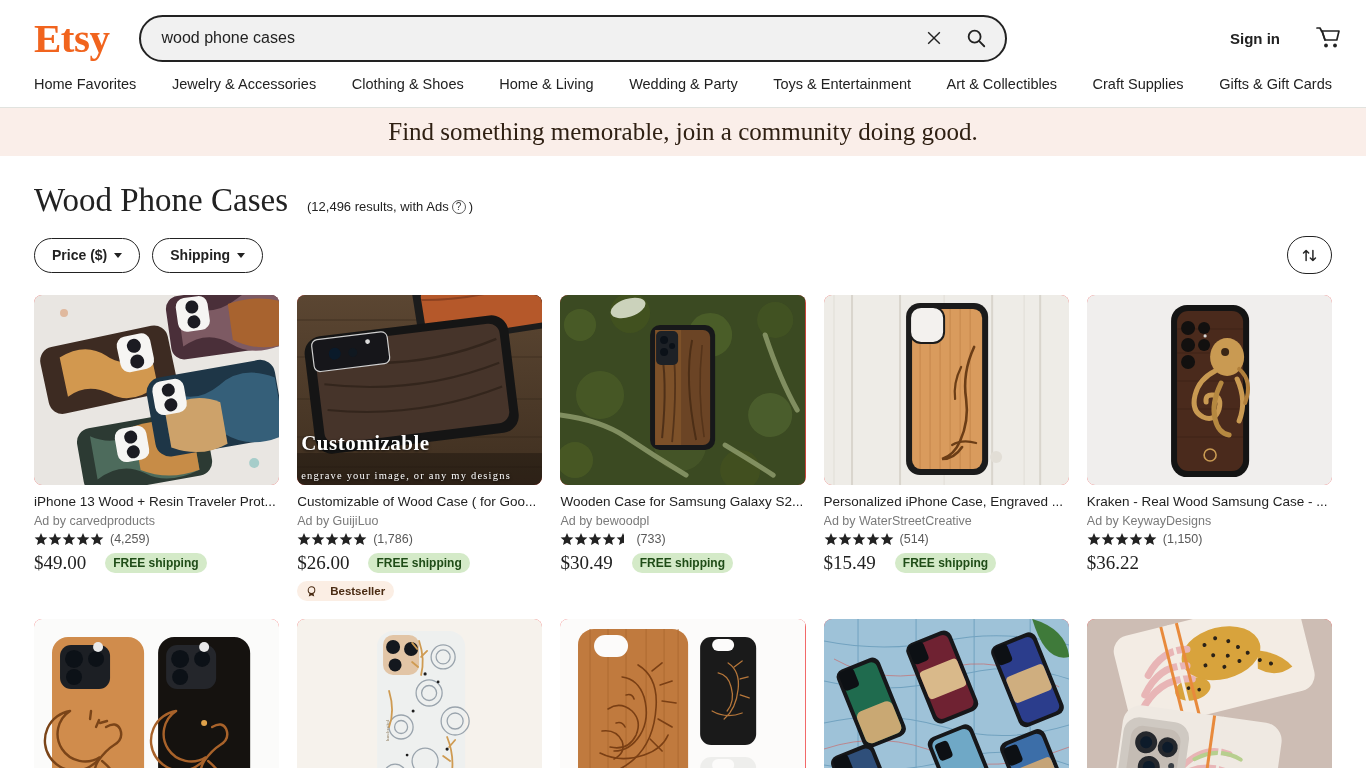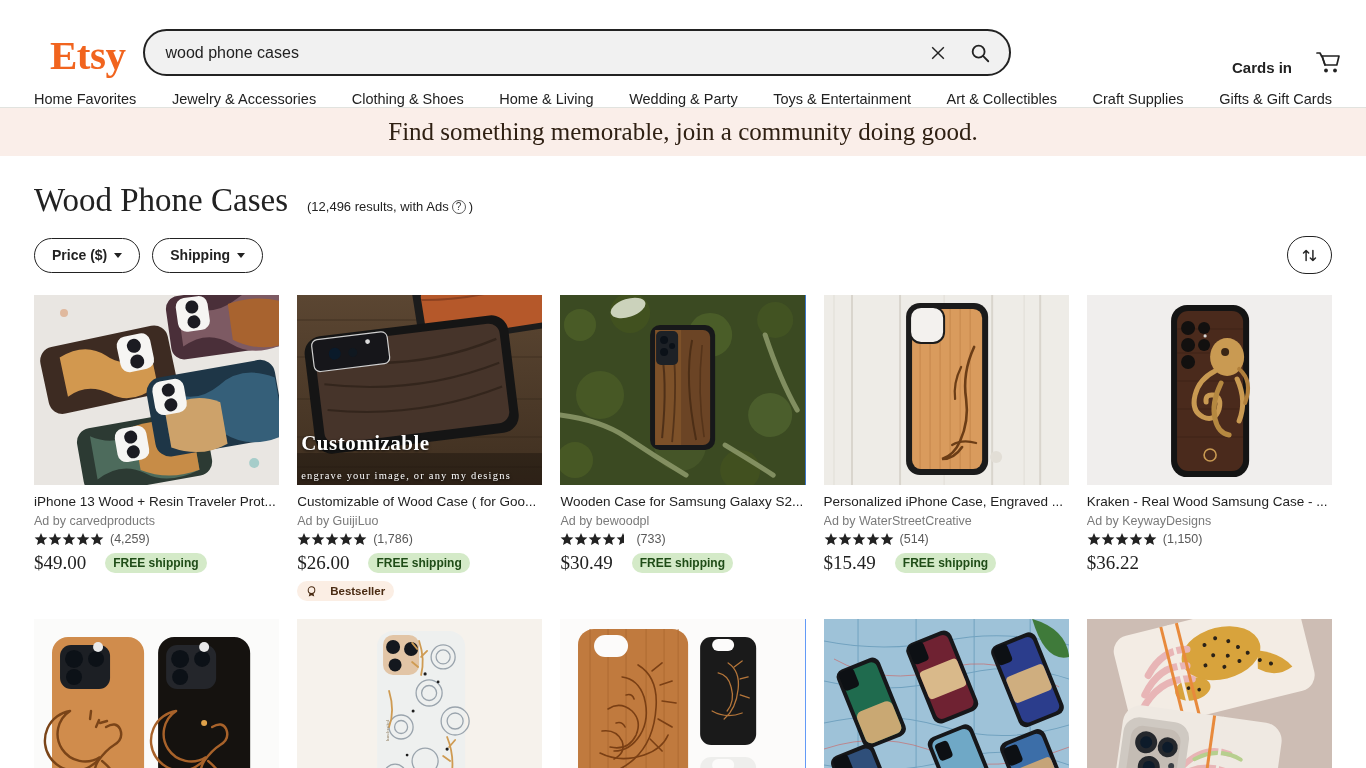--- a/index.html
+++ b/index.html
@@ -8,23 +8,24 @@
     overflow: hidden;
     background: #ffffff;
     font-family: "Liberation Sans", sans-serif;
     color: #222222;
   }
 
   
   .header {
     height: 76px;
     display: flex;
-    align-items: flex-end;
-    padding: 0 24px 0 50px;
+    align-items: center;
+    padding: 0 24px 0 34px;
     background: #ffffff;
+    gap: 12px;
   }
   .logo {
     font-family: "Liberation Serif", serif;
     font-size: 41px;
     font-weight: 700;
     color: #F1641E;
     letter-spacing: -0.5px;
     line-height: 1;
     margin-right: 18px;
     cursor: pointer;
@@ -66,21 +67,21 @@
     cursor: pointer;
     padding-right: 22px;
     white-space: nowrap;
   }
   .cart { cursor: pointer; display: flex; align-items: center; }
 
   
   .nav {
     height: 32px;
     display: flex;
-    align-items: flex-end;
+    align-items: flex-start;
     padding: 0 34px;
     border-bottom: 1px solid #e1e3df;
     gap: 0;
     justify-content: space-between;
     font-size: 14.5px;
   }
   .nav a {
     color: #222222;
     text-decoration: none;
     white-space: nowrap;
@@ -176,24 +177,24 @@
     padding: 21px 34px 0 34px;
     display: grid;
     grid-template-columns: repeat(5, 1fr);
     column-gap: 18px;
     row-gap: 18px;
   }
   .card { cursor: pointer; }
   .thumb {
     width: 100%;
     height: 190px;
-    border-radius: 0;
+    border-radius: 8px;
     overflow: hidden;
     position: relative;
-    background: #3b82f6;
+    background: #ef4444;
   }
   .thumb svg { display: block; width: 100%; height: 100%; }
   .ptitle2 {
     margin-top: 9px;
     font-size: 13.5px;
     color: #222222;
     white-space: nowrap;
     overflow: hidden;
     text-overflow: ellipsis;
     line-height: 1.25;
@@ -284,21 +285,21 @@
       </svg>
     </button>
     <button class="icon-btn">
       <svg width="22" height="22" viewBox="0 0 24 24" fill="none" stroke="#222" stroke-width="2">
         <circle cx="10.5" cy="10.5" r="6.5"></circle>
           <line x1="15.5" y1="15.5" x2="21" y2="21" stroke-linecap="round"></line>
       </svg>
     </button>
   </div>
 
-  <div class="signin">Cards in</div>
+  <div class="signin">Sign in</div>
 
   <div class="cart">
     <svg width="28" height="26" viewBox="0 0 28 26" fill="none" stroke="#222" stroke-width="1.7">
       <path d="M3 3 h3 l1.5 3 M8 6 h17 l-2.2 9 H11 z" stroke-linejoin="round" stroke-linecap="round"></path>
       <path d="M8 6 l3 9" stroke-linecap="round"></path>
       <circle cx="12" cy="20.5" r="1.9" fill="#222" stroke="none"></circle>
       <circle cx="21" cy="20.5" r="1.9" fill="#222" stroke="none"></circle>
     </svg>
   </div>
 </div>

